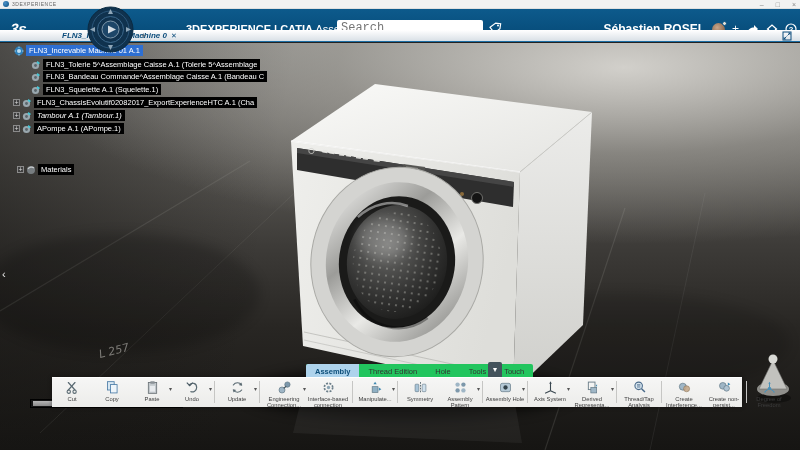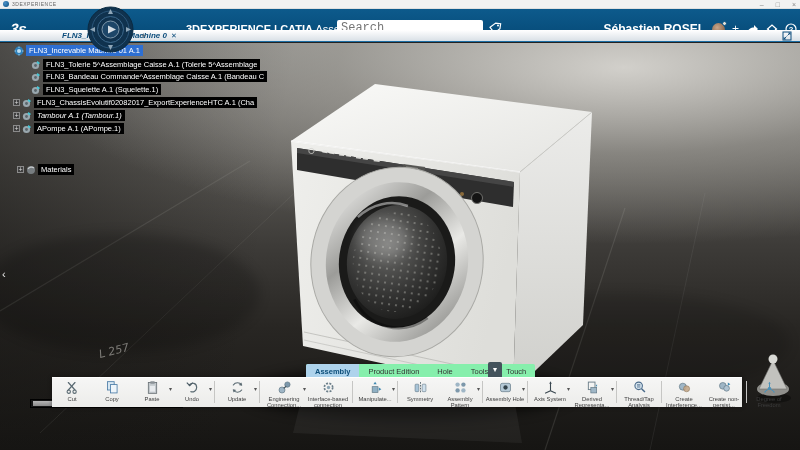--- a/index.html
+++ b/index.html
@@ -56,21 +56,21 @@
   .trow .ticon { width:10px; height:10px; margin-right:2px; flex:none; }
   .tlabel { font-size:7.5px; color:#fff; background:#000; padding:1px 3px; white-space:nowrap; }
   .trow.sel .tlabel { background:#2e6fd2; }
   .collapse-arrow { position:absolute; left:2px; top:225px; color:#e8e8e8; font-size:11px; z-index:20; }
 
   
   .hscroll { position:absolute; left:30px; top:356px; width:153px; height:9px; background:#161616; border:1px solid #000; z-index:20; }
   .hscroll .thumb { position:absolute; left:2px; top:1px; width:66px; height:5px; background:linear-gradient(#b5b5b5,#8a8a8a); }
 
   
-  .ribbontabs { position:absolute; left:306px; top:364px; height:13px; display:flex; z-index:25; background:#86efac; border-radius:2px 2px 0 0; overflow:hidden; }
+  .ribbontabs { position:absolute; left:306px; top:364px; height:13px; display:flex; z-index:25; background:#22c55e; border-radius:2px 2px 0 0; overflow:hidden; }
   .rtab { font-size:7.5px; color:#333; padding:3px 9px 0; cursor:pointer; white-space:nowrap; }
   .rtab.active { background:#aed3ec; color:#0d4e79; font-weight:bold; }
   .rtab-chevron { position:absolute; left:488px; top:362px; width:14px; height:15px; background:#44535c; color:#fff; font-size:8px; text-align:center; line-height:15px; border-radius:2px 2px 0 0; z-index:26; }
 
   
   .ribbon { position:absolute; left:52px; top:377px; width:690px; height:30px; background:linear-gradient(#f6f6f5,#ececea); border-top:1px solid #fff; box-shadow:0 0 4px rgba(0,0,0,.4); display:flex; align-items:flex-start; z-index:24; padding-top:2px; }
   .tool { width:40px; flex:none; display:flex; flex-direction:column; align-items:center; cursor:pointer; position:relative; }
   .tool.w44 { width:44px; }
   .tool svg { width:15px; height:15px; }
   .tool .tlbl { font-size:5.8px; line-height:6.2px; color:#3c3c3c; text-align:center; margin-top:1px; max-width:42px; }
@@ -336,21 +336,21 @@
       <svg class="ticon" viewBox="0 0 10 10">
         <circle cx="5" cy="5" r="4" fill="#777d80"></circle>
           <path d="M2 4 A4 4 0 0 1 8 3" stroke="#c8ccce" stroke-width="1.2" fill="none"></path>
       </svg>
       <span class="tlabel">Materials</span>
     </div>
   </div>
 
   <div class="ribbontabs">
     <div class="rtab active">Assembly</div>
-    <div class="rtab">Product Edition</div>
+    <div class="rtab">Thread Edition</div>
     <div class="rtab">Hole</div>
     <div class="rtab">Tools</div>
     <div class="rtab">Touch</div>
   </div>
   <div class="rtab-chevron">▾</div>
 
   <div class="ribbon">
 
     <div class="tool">
       <svg viewBox="0 0 18 18">

